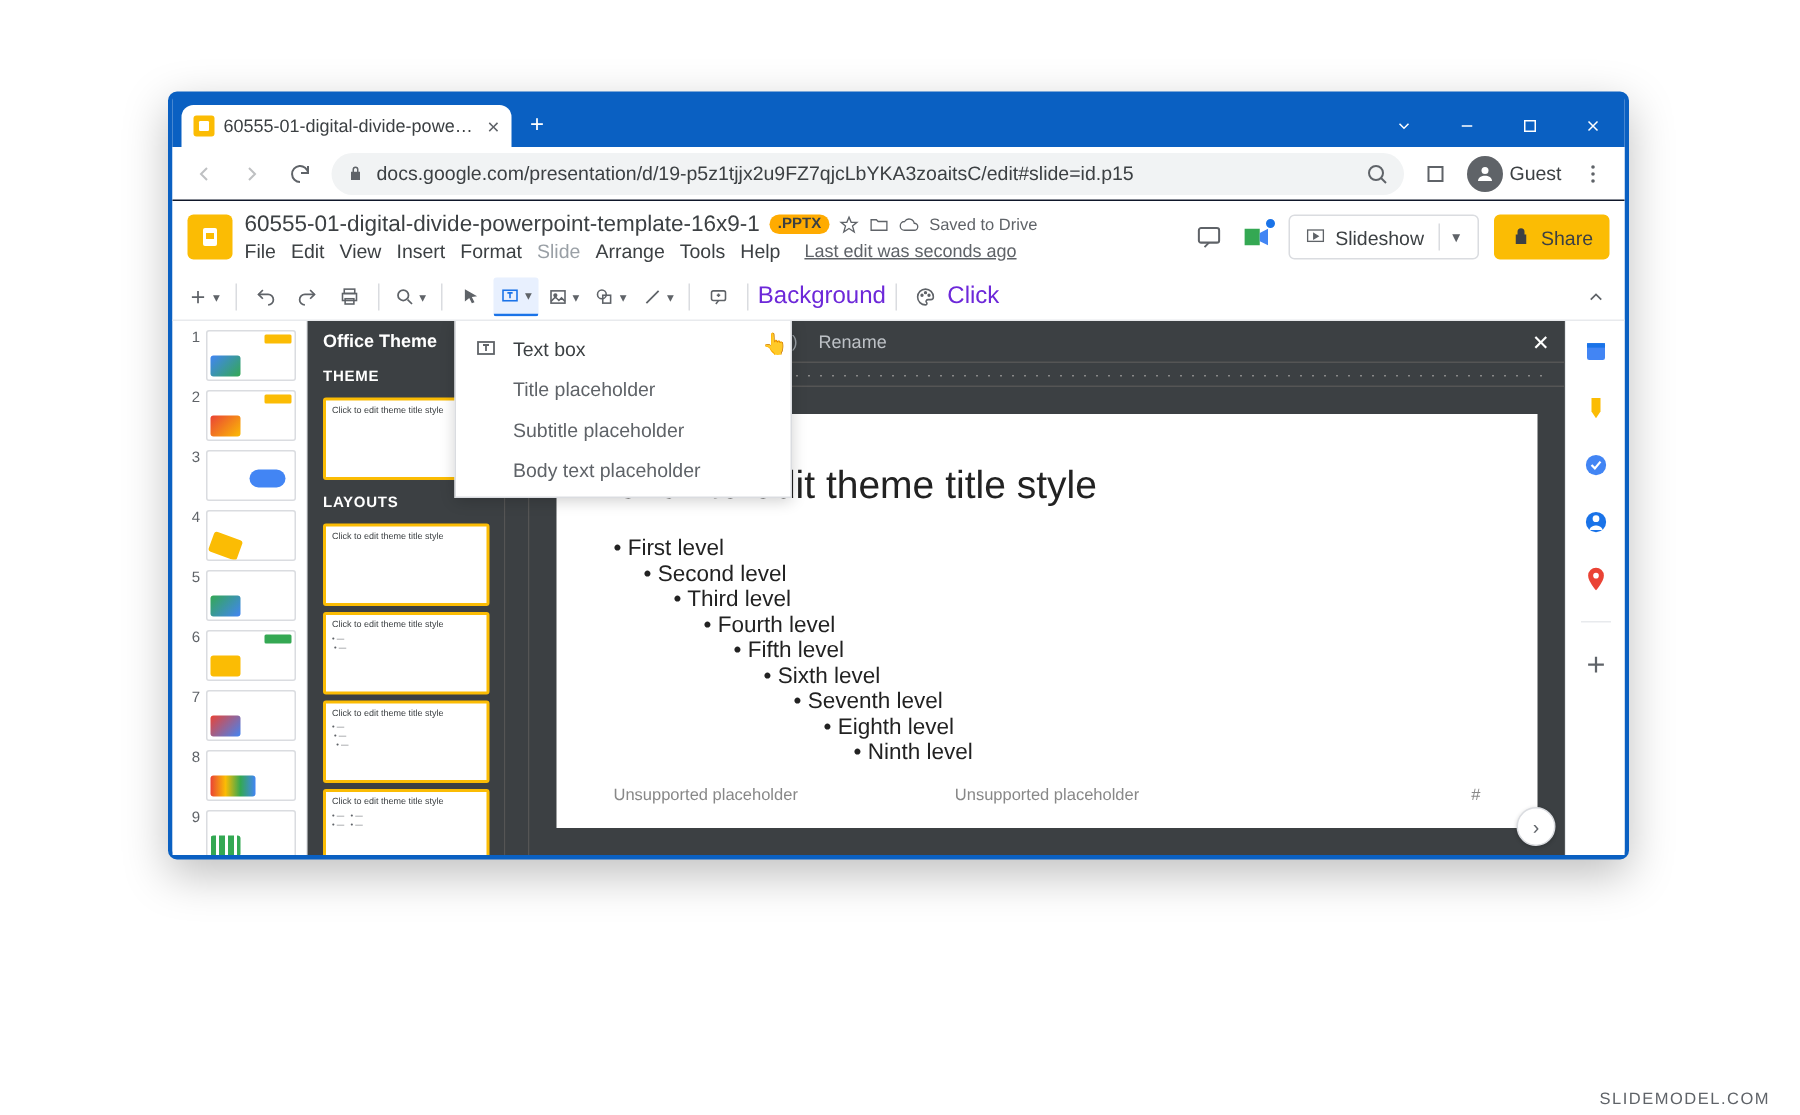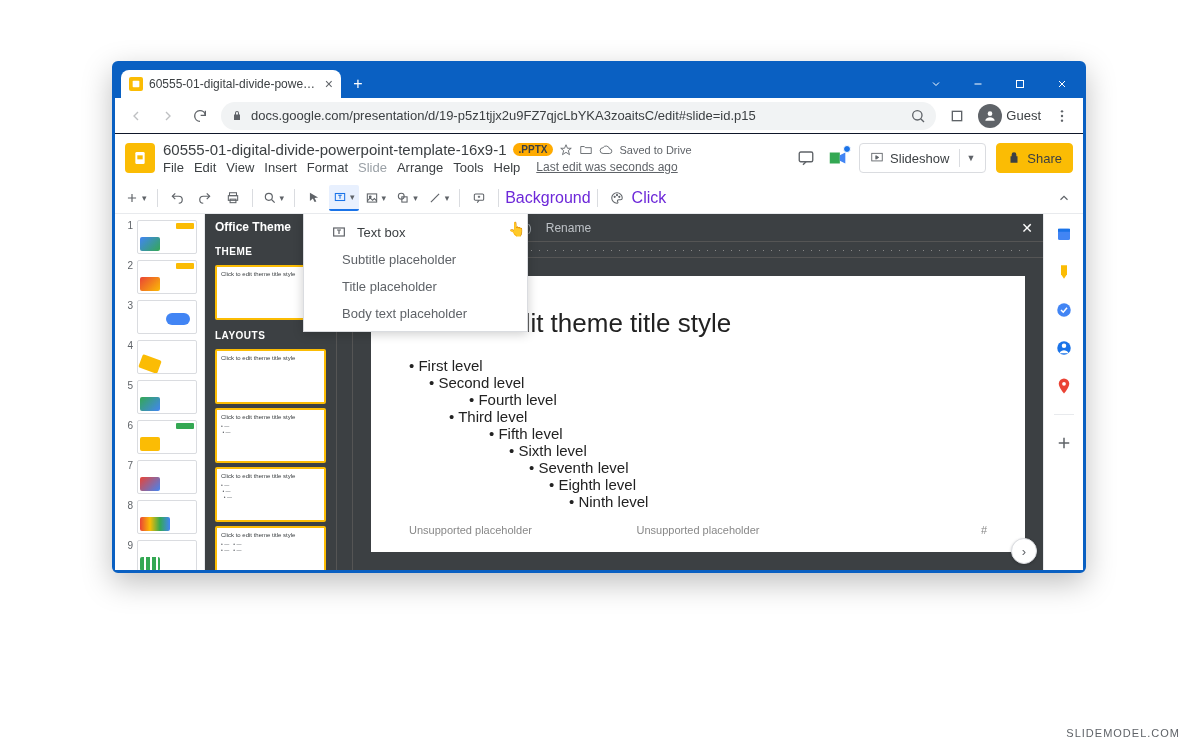--- a/index.html
+++ b/index.html
@@ -88,21 +88,21 @@
   .lvl.l4 { margin-left:60px; } .lvl.l4::before { content:"• "; }
   .lvl.l5 { margin-left:80px; } .lvl.l5::before { content:"• "; }
   .lvl.l6 { margin-left:100px; } .lvl.l6::before { content:"• "; }
   .lvl.l7 { margin-left:120px; } .lvl.l7::before { content:"• "; }
   .lvl.l8 { margin-left:140px; } .lvl.l8::before { content:"• "; }
   .lvl.l9 { margin-left:160px; } .lvl.l9::before { content:"• "; }
   .unsup { position:absolute; bottom:16px; font-size:11px; color:#888; }
   .unsup.left { left:38px; } .unsup.center { left:50%; transform:translateX(-50%); } .unsup.right { right:38px; }
   
   .dropdown { position:absolute; left:98px; top:-1px; width:225px; background:#fff; border:1px solid #dadce0; box-shadow:0 2px 10px rgba(0,0,0,0.2); padding:4px 0; z-index:100; }
-  .dd-item { padding:6px 27px; font-size:13px; color:#3c4043; display:flex; align-items:center; gap:10px; }
+  .dd-item { padding:6px 12px; font-size:13px; color:#3c4043; display:flex; align-items:center; gap:10px; }
   .dd-item.sub { color:#5f6368; padding-left:38px; }
   .cursor-ic { position:absolute; left:204px; top:7px; font-size:14px; z-index:101; }
   
   .rsidebar { width:40px; background:#fff; border-left:1px solid #e8eaed; display:flex; flex-direction:column; align-items:center; padding-top:10px; gap:18px; }
   .rside-ic { width:20px; height:20px; display:flex; align-items:center; justify-content:center; }
   
   .explore-btn { position:absolute; bottom:6px; right:46px; width:26px; height:26px; background:#fff; border:1px solid #dadce0; border-radius:50%; display:flex; align-items:center; justify-content:center; color:#5f6368; box-shadow:0 1px 3px rgba(0,0,0,.2); font-size:13px; }
   
   .wm { position:absolute; right:20px; bottom:4px; font-size:11px; letter-spacing:1px; color:#5f6368; }
   svg { display:block; }
@@ -483,22 +483,22 @@
           <span class="close-theme">✕</span>
         </div>
         <div class="ruler-h"></div>
         <div class="canvas-body">
           <div class="ruler-v"></div>
           <div class="slide-canvas">
             <div class="slide">
               <div class="slide-title">Click to edit theme title style</div>
               <div class="lvl l1">First level</div>
               <div class="lvl l2">Second level</div>
+              <div class="lvl l3">Third level</div>
               <div class="lvl l4">Fourth level</div>
-              <div class="lvl l3">Third level</div>
               <div class="lvl l5">Fifth level</div>
               <div class="lvl l6">Sixth level</div>
               <div class="lvl l7">Seventh level</div>
               <div class="lvl l8">Eighth level</div>
               <div class="lvl l9">Ninth level</div>
               <div class="unsup left">Unsupported placeholder</div>
               <div class="unsup center">Unsupported placeholder</div>
               <div class="unsup right">#</div>
             </div>
           </div>
@@ -506,22 +506,22 @@
       </div>
 
       <div class="dropdown">
         <div class="dd-item">
           <svg viewBox="0 0 24 24" width="16" height="16" stroke="#5f6368" fill="none" stroke-width="1.8">
               <rect x="4" y="6" width="16" height="12"></rect>
               <path d="M12 9v6M9 9h6"></path>
             </svg>
           <span>Text box</span>
         </div>
+        <div class="dd-item sub">Title placeholder</div>
         <div class="dd-item sub">Subtitle placeholder</div>
-        <div class="dd-item sub">Title placeholder</div>
         <div class="dd-item sub">Body text placeholder</div>
         <span class="cursor-ic">👆</span>
       </div>
     </div>
 
     <div class="rsidebar">
       <div class="rside-ic">
           <svg viewBox="0 0 24 24" width="18" height="18">
             <rect x="4" y="5" width="16" height="15" rx="2" fill="#4285f4"></rect>
             <rect x="4" y="5" width="16" height="4" fill="#1a73e8"></rect>

